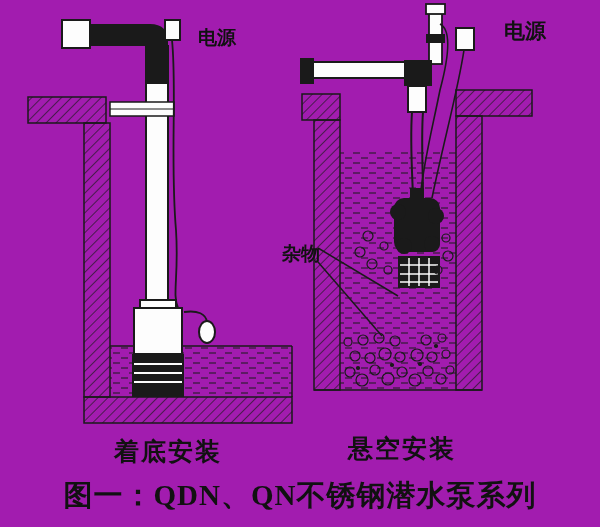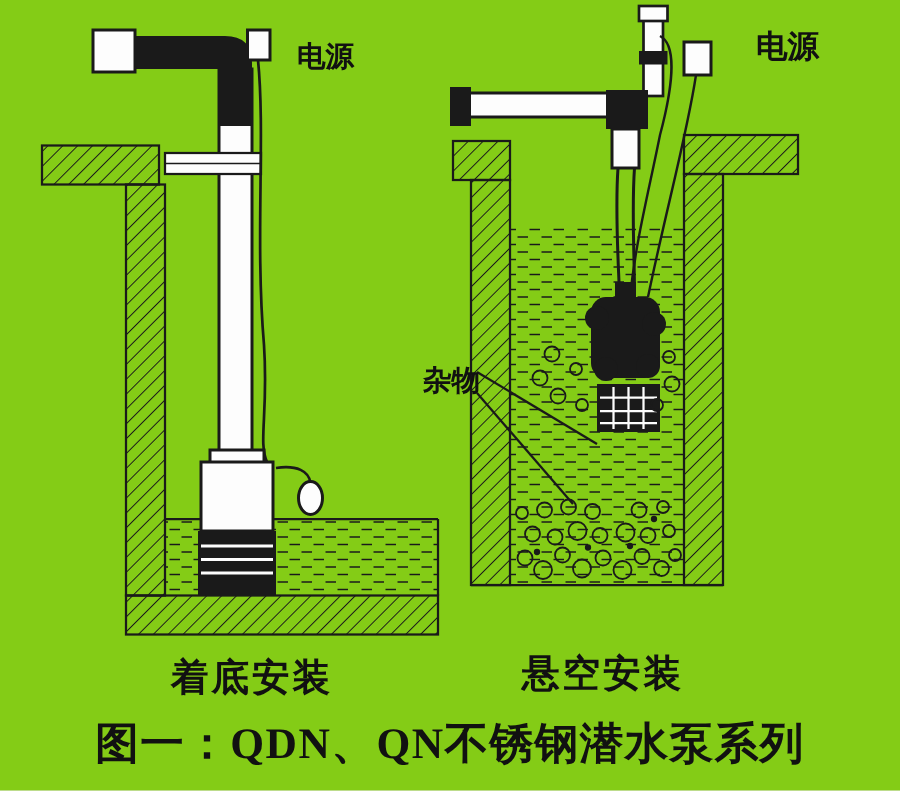--- a/index.html
+++ b/index.html
@@ -1,17 +1,17 @@
 <!DOCTYPE html>
 <html><head>
 <meta charset="utf-8">
 <style>
   html,body{margin:0;padding:0;background:#e9e9e9;}
   .page{
-    position:relative;width:600px;height:527px;background:#84cc16;
+    position:relative;width:600px;height:527px;background:#a21caf;
     font-family:"Liberation Serif","DejaVu Serif",serif;overflow:hidden;
   }
   svg{display:block;}
   text{fill:#111;font-family:"Liberation Serif","DejaVu Serif",serif;font-weight:bold;}
   .lbl{font-size:19px;}
   .lbl-big{font-size:21px;}
   .cap{font-size:25px;letter-spacing:2px;}
   .figcap{font-size:29px;letter-spacing:1px;}
 </style>
 </head>

